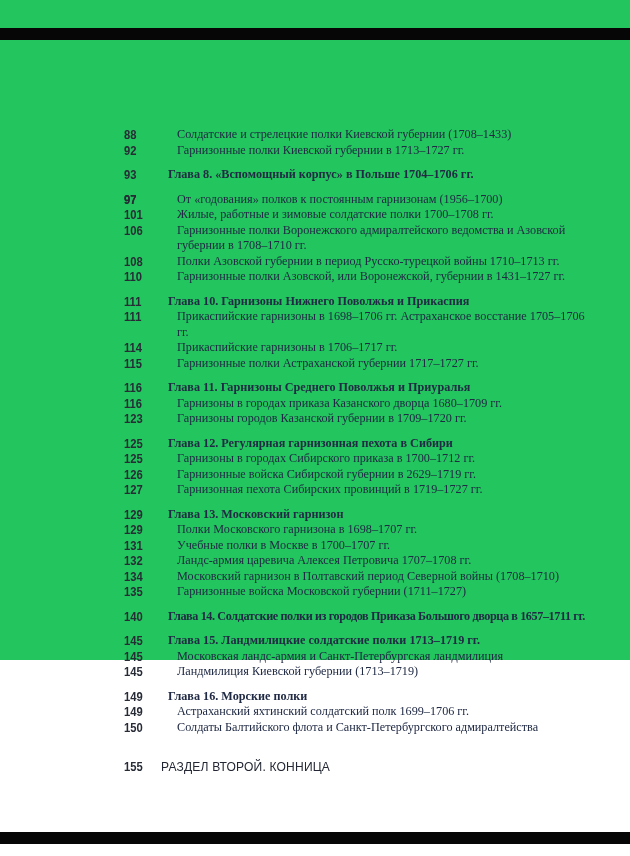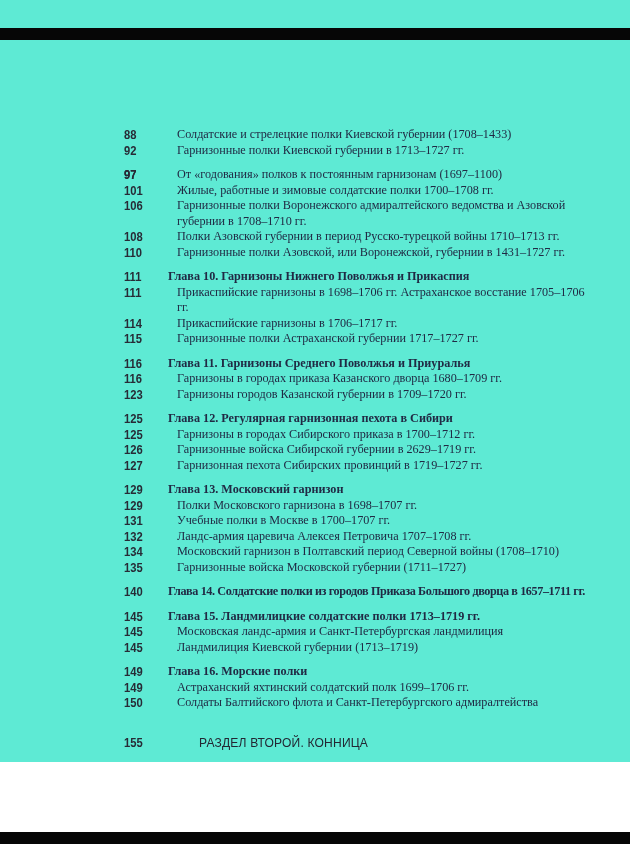--- a/index.html
+++ b/index.html
@@ -7,22 +7,22 @@
     padding: 0;
     width: 630px;
     height: 856px;
     background: #ffffff;
     overflow: hidden;
     font-family: "Liberation Serif", serif;
   }
   #page {
     position: relative;
     width: 630px;
-    height: 762px;
-    background: #5eead4;
+    height: 660px;
+    background: #22c55e;
   }
   .page-gap {
     position: absolute;
     left: 0;
     width: 630px;
     height: 12px;
     background: #060606;
   }
   #gap-top { top: 28px; }
   #gap-bottom { top: 832px; }
@@ -57,21 +57,21 @@
     margin-left: 177px;
     margin-right: 38px;
   }
   .row.chapter { margin-top: 9px; }
   .row.chapter .txt {
     margin-left: 168px;
     font-weight: bold;
   }
   .row.chapter.tight .txt { letter-spacing: -0.4px; }
   .row.wrap .txt { max-width: 394px; }
-  .row.section { margin-top: 24px; padding-left: 38px; }
+  .row.section { margin-top: 24px; }
   .row.section .txt {
     margin-left: 161px;
     font-family: "Liberation Sans", sans-serif;
     font-size: 13.4px;
     letter-spacing: 0.2px;
     transform: scaleX(0.9);
     transform-origin: left center;
     white-space: nowrap;
     color: #232733;
   }
@@ -87,28 +87,32 @@
     <div class="row sub">
       <span class="num">88</span>
       <div class="txt">Солдатские и стрелецкие полки Киевской губернии (1708–1433)</div>
     </div>
 
     <div class="row sub">
       <span class="num">92</span>
       <div class="txt">Гарнизонные полки Киевской губернии в 1713–1727 гг.</div>
     </div>
 
+    <div class="row chapter">
+      <span class="num">93</span>
+      <div class="txt">Глава 8. «Вспомощный корпус» в Польше 1704–1706 гг.</div>
+    </div>
 
     <div class="row chapter">
       <span class="num">97</span>
     </div>
 
     <div class="row sub">
       <span class="num">97</span>
-      <div class="txt">От «годования» полков к постоянным гарнизонам (1697–1100)</div>
+      <div class="txt">От «годования» полков к постоянным гарнизонам (1956–1700)</div>
     </div>
 
     <div class="row sub">
       <span class="num">101</span>
       <div class="txt">Жилые, работные и зимовые солдатские полки 1700–1708 гг.</div>
     </div>
 
     <div class="row sub wrap">
       <span class="num">106</span>
       <div class="txt">Гарнизонные полки Воронежского адмиралтейского ведомства и Азовской губернии в 1708–1710 гг.</div>

